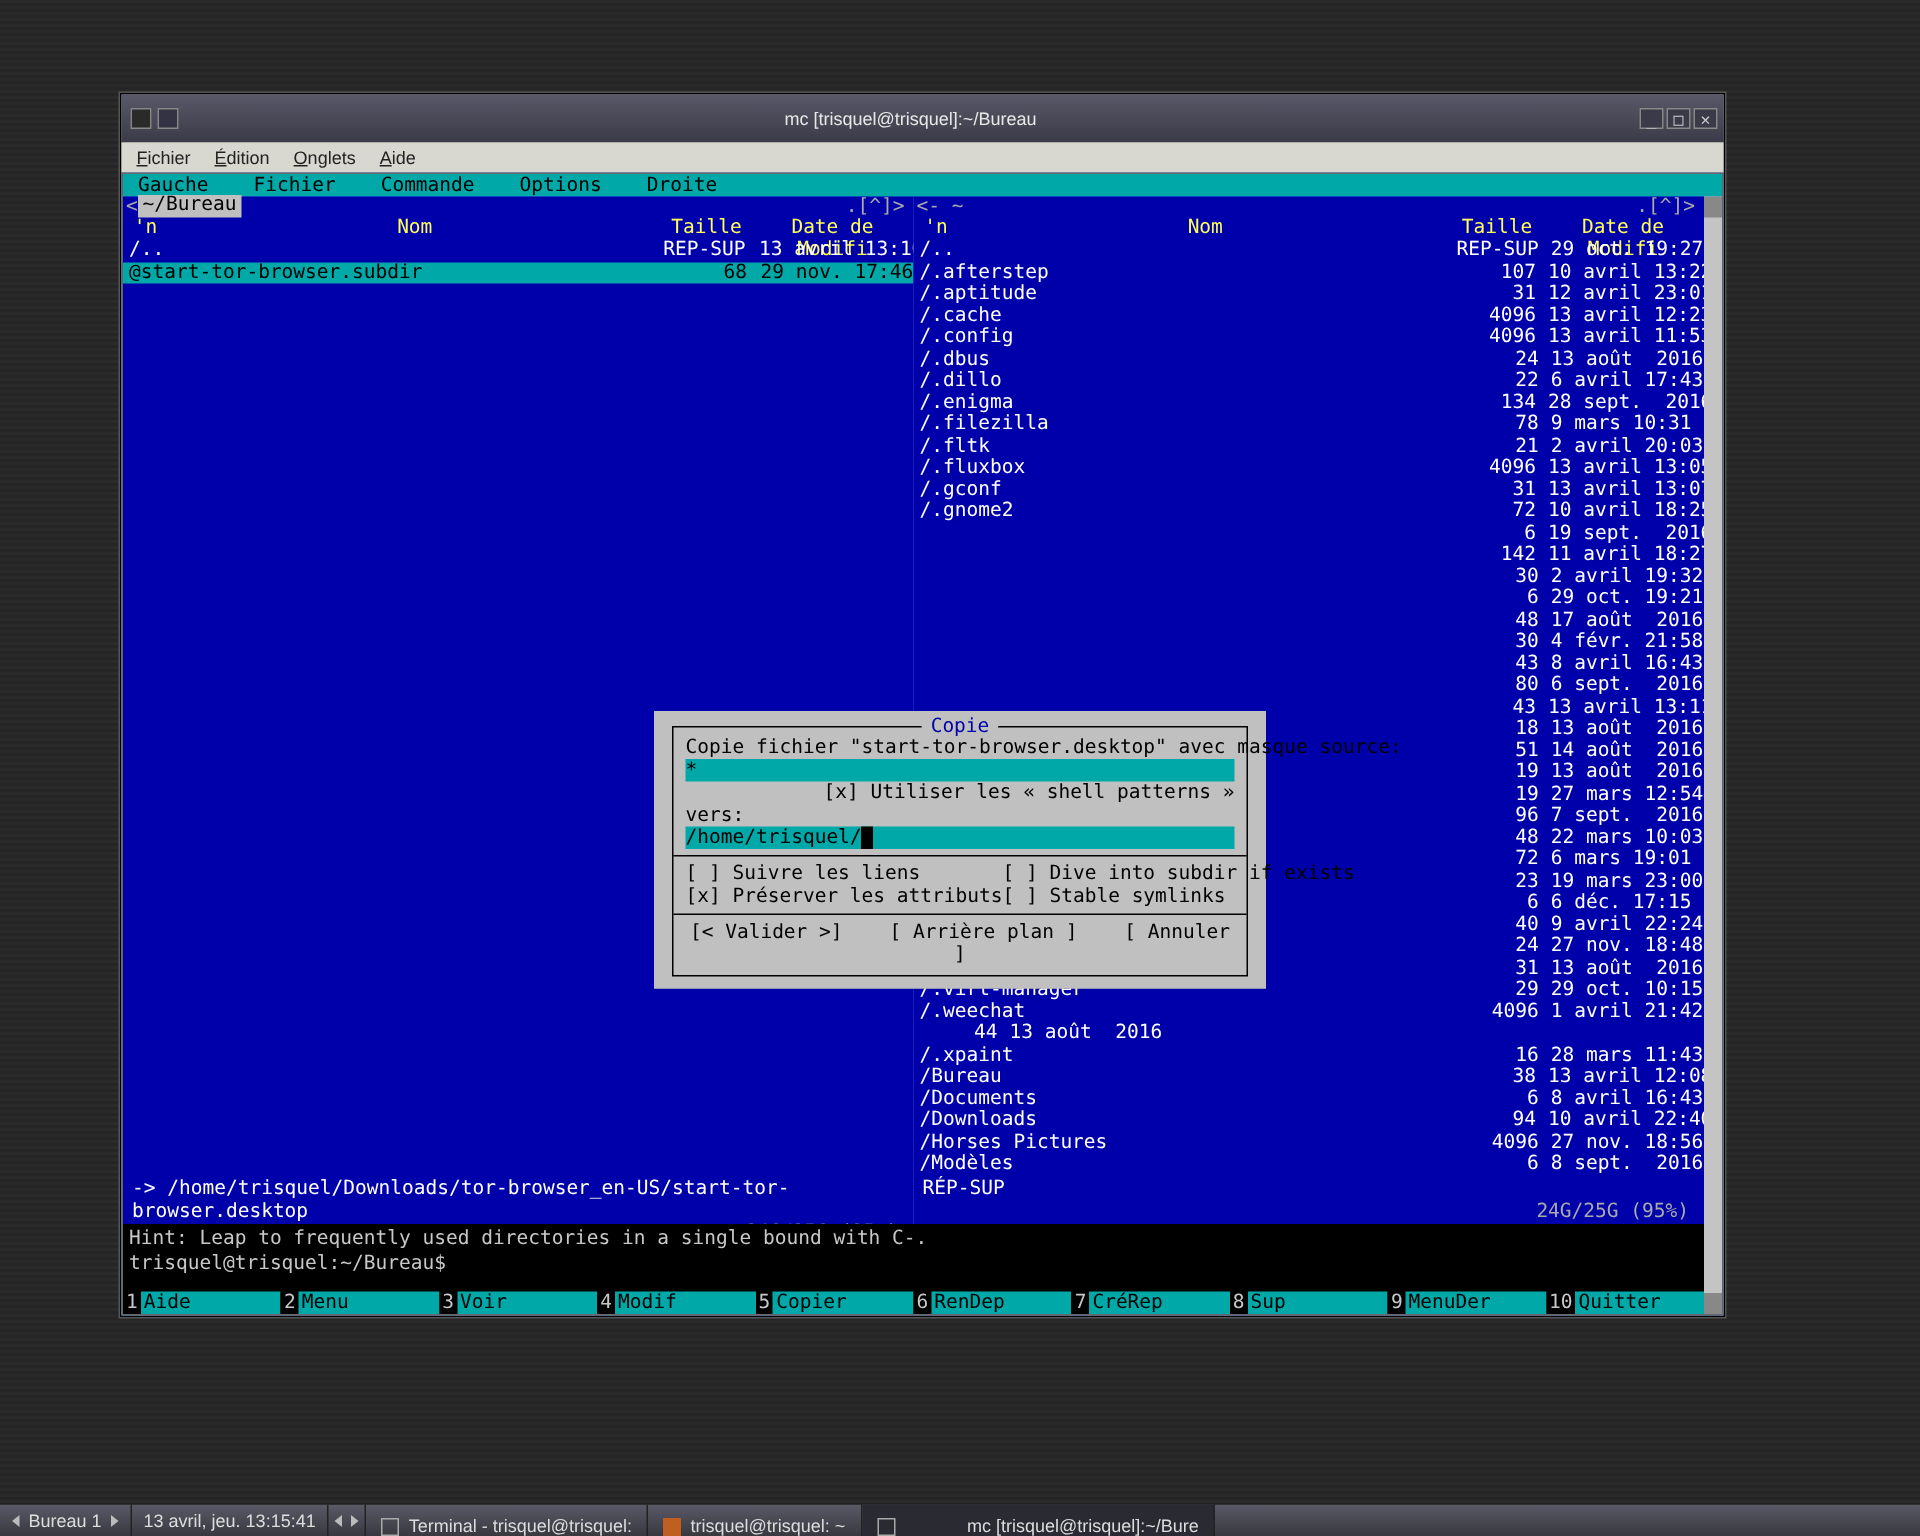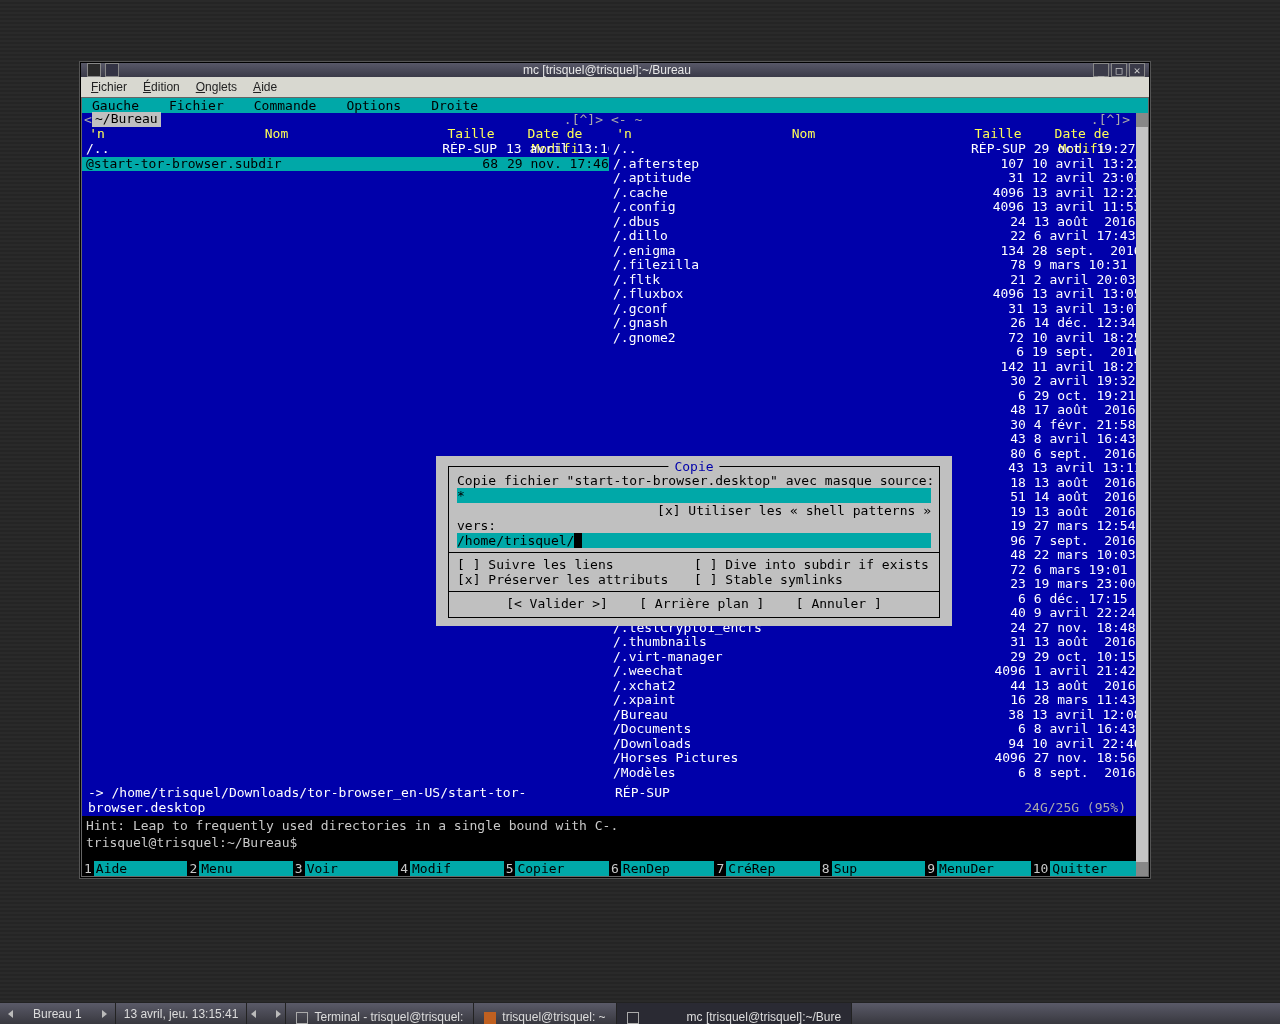--- a/index.html
+++ b/index.html
@@ -12,21 +12,21 @@
     font-size: 13px; overflow: hidden; position: relative;
   }
   
   .win {
     position: absolute; left: 80px; top: 62px; width: 1070px; height: 816px;
     background: #bfbfbf; border: 1px solid #000;
     box-shadow: 0 0 0 1px #555;
     display: flex; flex-direction: column;
   }
   .titlebar {
-    height: 14px; background: linear-gradient(#585868,#3a3a48);
+    height: 32px; background: linear-gradient(#585868,#3a3a48);
     display: flex; align-items: center; color: #e8e8e8; font-size: 12px;
   }
   .titlebar .left-icons { display:flex; gap:4px; padding:0 6px;}
   .tb-icon { width:14px;height:14px;background:#2a2a2a;border:1px solid #888;}
   .titlebar .title { flex:1; text-align:center; font-family: sans-serif;}
   .titlebar .right-btns{display:flex;gap:2px;padding:0 4px;}
   .wbtn{width:16px;height:14px;background:#3a3a48;border:1px solid #888;color:#ccc;display:flex;align-items:center;justify-content:center;font-size:11px;line-height:1;}
   .menubar{height:20px;background:#d8d8d0;display:flex;align-items:center;gap:16px;padding:0 10px;font-family:sans-serif;font-size:12px;color:#222;}
   .menubar span{cursor:default;}
   .menubar .u{text-decoration:underline;}
@@ -60,33 +60,33 @@
   .scrollcol .thumb2{position:absolute;bottom:0;left:0;right:0;height:14px;background:#888;}
   
   .termfoot{position:absolute;left:0;right:12px;bottom:0;height:60px;color:#c8c8c8;background:#000;}
   .hint{padding:2px 4px;}
   .prompt{padding:0 4px;}
   .fkeys{position:absolute;bottom:0;left:0;right:0;height:15px;display:flex;}
   .fk{flex:1;display:flex;align-items:center;}
   .fk .num{color:#c8c8c8;background:#000;padding:0 2px;}
   .fk .lab{flex:1;background:#00a8a8;color:#000;padding:0 2px;}
   
-  .dlg{position:absolute;left:354px;top:358px;width:516px;background:#c0c0c0;color:#000;border:2px solid #c0c0c0;}
+  .dlg{position:absolute;left:354px;top:358px;width:408px;background:#c0c0c0;color:#000;border:2px solid #c0c0c0;}
   .dlg-in{margin:8px 10px 6px 10px;border:1px solid #000;position:relative;padding:6px 8px 6px 8px;}
   .dlg-title{position:absolute;top:-8px;left:50%;transform:translateX(-50%);background:#c0c0c0;color:#0000aa;padding:0 6px;}
   .dlg-line{white-space:pre;line-height:15px;}
   .inp{background:#00a8a8;color:#000;padding:0;white-space:pre;display:block;}
   .inp.focus{color:#000;}
   .cursorblk{background:#000;color:#00a8a8;display:inline-block;width:8px;}
   .dlg-sep{border-top:1px solid #000;margin:4px -8px;}
   .dlg-btns{text-align:center;}
   .dlg-btns span{color:#000;}
   
   .taskbar{position:absolute;left:0;right:0;bottom:0;height:22px;background:linear-gradient(#5a5a68,#38383f);display:flex;align-items:center;color:#ddd;font-family:sans-serif;font-size:12px;border-top:1px solid #222;}
-  .tb-seg{padding:0 8px;height:100%;display:flex;align-items:center;border-right:1px solid #222;gap:20px;}
+  .tb-seg{padding:0 8px;height:100%;display:flex;align-items:center;border-right:1px solid #222;gap:6px;}
   .tb-tri{width:0;height:0;border-top:4px solid transparent;border-bottom:4px solid transparent;}
   .tri-l{border-right:5px solid #bbb;}
   .tri-r{border-left:5px solid #bbb;}
   .task{flex:0 0 auto;padding:0 10px;height:100%;display:flex;align-items:flex-end;border-right:1px solid #222;gap:6px;}
   .task .ico{width:12px;height:12px;background:#c06020;}
   .task.active{background:#2a2a33;gap:48px;}
 </style>
 </head>
 <body>
 
@@ -158,21 +158,20 @@
             <div class="row"><div class="c1">/.aptitude</div><div class="c2">31</div><div class="c3">12 avril 23:01</div></div>
             <div class="row"><div class="c1">/.cache</div><div class="c2">4096</div><div class="c3">13 avril 12:23</div></div>
             <div class="row"><div class="c1">/.config</div><div class="c2">4096</div><div class="c3">13 avril 11:53</div></div>
             <div class="row"><div class="c1">/.dbus</div><div class="c2">24</div><div class="c3">13 août  2016</div></div>
             <div class="row"><div class="c1">/.dillo</div><div class="c2">22</div><div class="c3">6 avril 17:43</div></div>
             <div class="row"><div class="c1">/.enigma</div><div class="c2">134</div><div class="c3">28 sept.  2016</div></div>
             <div class="row"><div class="c1">/.filezilla</div><div class="c2">78</div><div class="c3">9 mars 10:31</div></div>
             <div class="row"><div class="c1">/.fltk</div><div class="c2">21</div><div class="c3">2 avril 20:03</div></div>
             <div class="row"><div class="c1">/.fluxbox</div><div class="c2">4096</div><div class="c3">13 avril 13:05</div></div>
             <div class="row"><div class="c1">/.gconf</div><div class="c2">31</div><div class="c3">13 avril 13:07</div></div>
-            <div class="row"><div class="c1">/.gnash</div><div class="c2">26</div><div class="c3">14 déc. 12:34</div></div>
             <div class="row"><div class="c1">/.gnome2</div><div class="c2">72</div><div class="c3">10 avril 18:25</div></div>
             <div class="row"><div class="c1"></div><div class="c2">6</div><div class="c3">19 sept.  2016</div></div>
             <div class="row"><div class="c1"></div><div class="c2">142</div><div class="c3">11 avril 18:27</div></div>
             <div class="row"><div class="c1"></div><div class="c2">30</div><div class="c3">2 avril 19:32</div></div>
             <div class="row"><div class="c1"></div><div class="c2">6</div><div class="c3">29 oct. 19:21</div></div>
             <div class="row"><div class="c1"></div><div class="c2">48</div><div class="c3">17 août  2016</div></div>
             <div class="row"><div class="c1"></div><div class="c2">30</div><div class="c3">4 févr. 21:58</div></div>
             <div class="row"><div class="c1"></div><div class="c2">43</div><div class="c3">8 avril 16:43</div></div>
             <div class="row"><div class="c1"></div><div class="c2">80</div><div class="c3">6 sept.  2016</div></div>
             <div class="row"><div class="c1"></div><div class="c2">43</div><div class="c3">13 avril 13:11</div></div>
@@ -183,21 +182,21 @@
             <div class="row"><div class="c1"></div><div class="c2">96</div><div class="c3">7 sept.  2016</div></div>
             <div class="row"><div class="c1">/.psi</div><div class="c2">48</div><div class="c3">22 mars 10:03</div></div>
             <div class="row"><div class="c1">/.purple</div><div class="c2">72</div><div class="c3">6 mars 19:01</div></div>
             <div class="row"><div class="c1">/.searchmonkey</div><div class="c2">23</div><div class="c3">19 mars 23:00</div></div>
             <div class="row"><div class="c1">/.ssh</div><div class="c2">6</div><div class="c3">6 déc. 17:15</div></div>
             <div class="row"><div class="c1">/.synaptic</div><div class="c2">40</div><div class="c3">9 avril 22:24</div></div>
             <div class="row"><div class="c1">/.testCrypto1_encfs</div><div class="c2">24</div><div class="c3">27 nov. 18:48</div></div>
             <div class="row"><div class="c1">/.thumbnails</div><div class="c2">31</div><div class="c3">13 août  2016</div></div>
             <div class="row"><div class="c1">/.virt-manager</div><div class="c2">29</div><div class="c3">29 oct. 10:15</div></div>
             <div class="row"><div class="c1">/.weechat</div><div class="c2">4096</div><div class="c3">1 avril 21:42</div></div>
-            <div class="row"><div class="c1">/.xchat2</div><div class="c2">44</div><div class="c3">13 août  2016</div></div>
+            <div class="row"><div class="c2">44</div><div class="c3">13 août  2016</div></div>
             <div class="row"><div class="c1">/.xpaint</div><div class="c2">16</div><div class="c3">28 mars 11:43</div></div>
             <div class="row"><div class="c1">/Bureau</div><div class="c2">38</div><div class="c3">13 avril 12:08</div></div>
             <div class="row"><div class="c1">/Documents</div><div class="c2">6</div><div class="c3">8 avril 16:43</div></div>
             <div class="row"><div class="c1">/Downloads</div><div class="c2">94</div><div class="c3">10 avril 22:40</div></div>
             <div class="row"><div class="c1">/Horses Pictures</div><div class="c2">4096</div><div class="c3">27 nov. 18:56</div></div>
             <div class="row"><div class="c1">/Modèles</div><div class="c2">6</div><div class="c3">8 sept.  2016</div></div>
           </div>
         <div class="pfoot">
           <div class="statline">RÉP-SUP</div>
           <div class="diskline">24G/25G (95%)</div>

